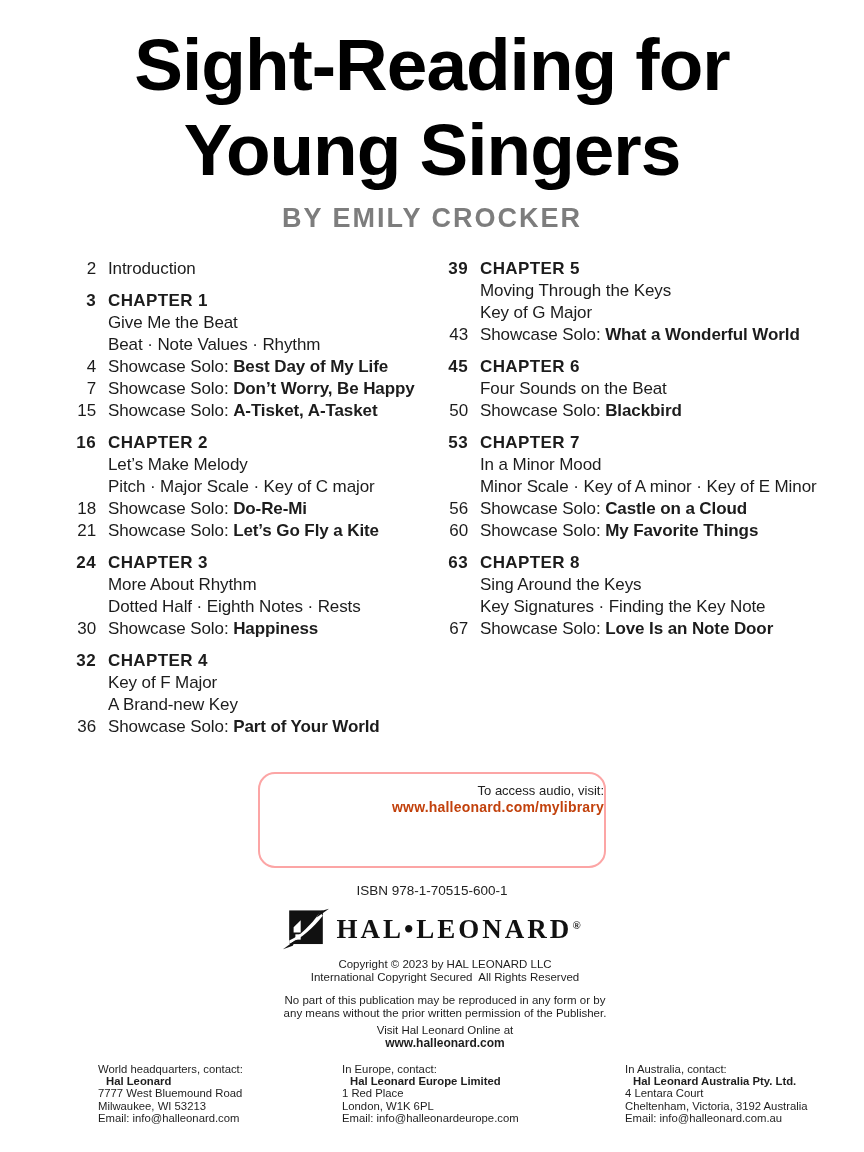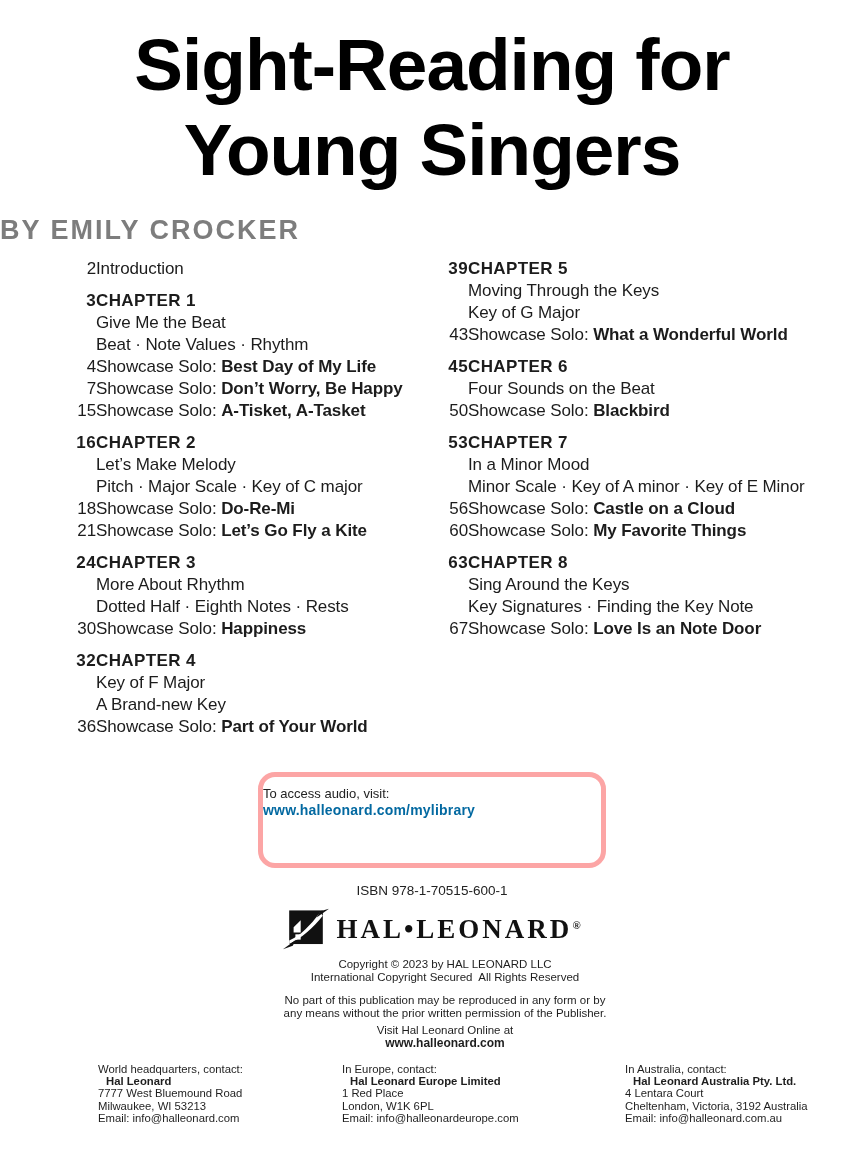--- a/index.html
+++ b/index.html
@@ -17,22 +17,22 @@
   .title {
     margin-top:22px;
     text-align:center;
     font-size:73px;
     line-height:85px;
     font-weight:700;
     letter-spacing:-1px;
     color:#000;
   }
   .byline {
-    margin-top:23px;
-    text-align:left;
+    margin-top:11px;
+    text-align:center;
     font-size:27px;
     font-weight:700;
     letter-spacing:2px;
     color:#7d7d7d;
   }
 
   
   .toc {
     position:absolute;
     top:258px; left:59px; right:20px;
@@ -42,42 +42,42 @@
   .toc-col-right { flex:1; }
   .toc-group { margin-top:10px; }
   .toc-group:first-child { margin-top:0; }
   .toc-row {
     display:flex;
     font-size:17px;
     line-height:22px;
     letter-spacing:-0.1px;
   }
   .toc-num { width:37px; flex:none; text-align:right; }
-  .toc-text { margin-left:0; }
+  .toc-text { margin-left:12px; }
   .toc-row.chapter .toc-num,
   .toc-row.chapter .toc-text {
     font-weight:700;
     letter-spacing:0.4px;
   }
   .solo-song { font-weight:700; }
 
   
   .audio-box {
     position:absolute;
     left:258px; top:772px;
     width:348px; height:96px;
     box-sizing:border-box;
-    border:5px solid #fca5a5;
+    border:2px solid #fca5a5;
     border-radius:17px;
-    text-align:left;
+    text-align:right;
     padding-top:9px;
     background:#fff;
   }
   .audio-line1 { font-size:13px; color:#222; }
-  .audio-line2 { font-size:14px; font-weight:700; color:#0369a1; margin-top:1px; letter-spacing:0.2px; }
+  .audio-line2 { font-size:14px; font-weight:700; color:#c2410c; margin-top:1px; letter-spacing:0.2px; }
 
   
   .isbn {
     position:absolute; top:883px; left:0; width:100%;
     text-align:center; font-size:13.5px; color:#222;
   }
 
   
   .logo-row {
     position:absolute; top:907px; left:0; width:100%;

